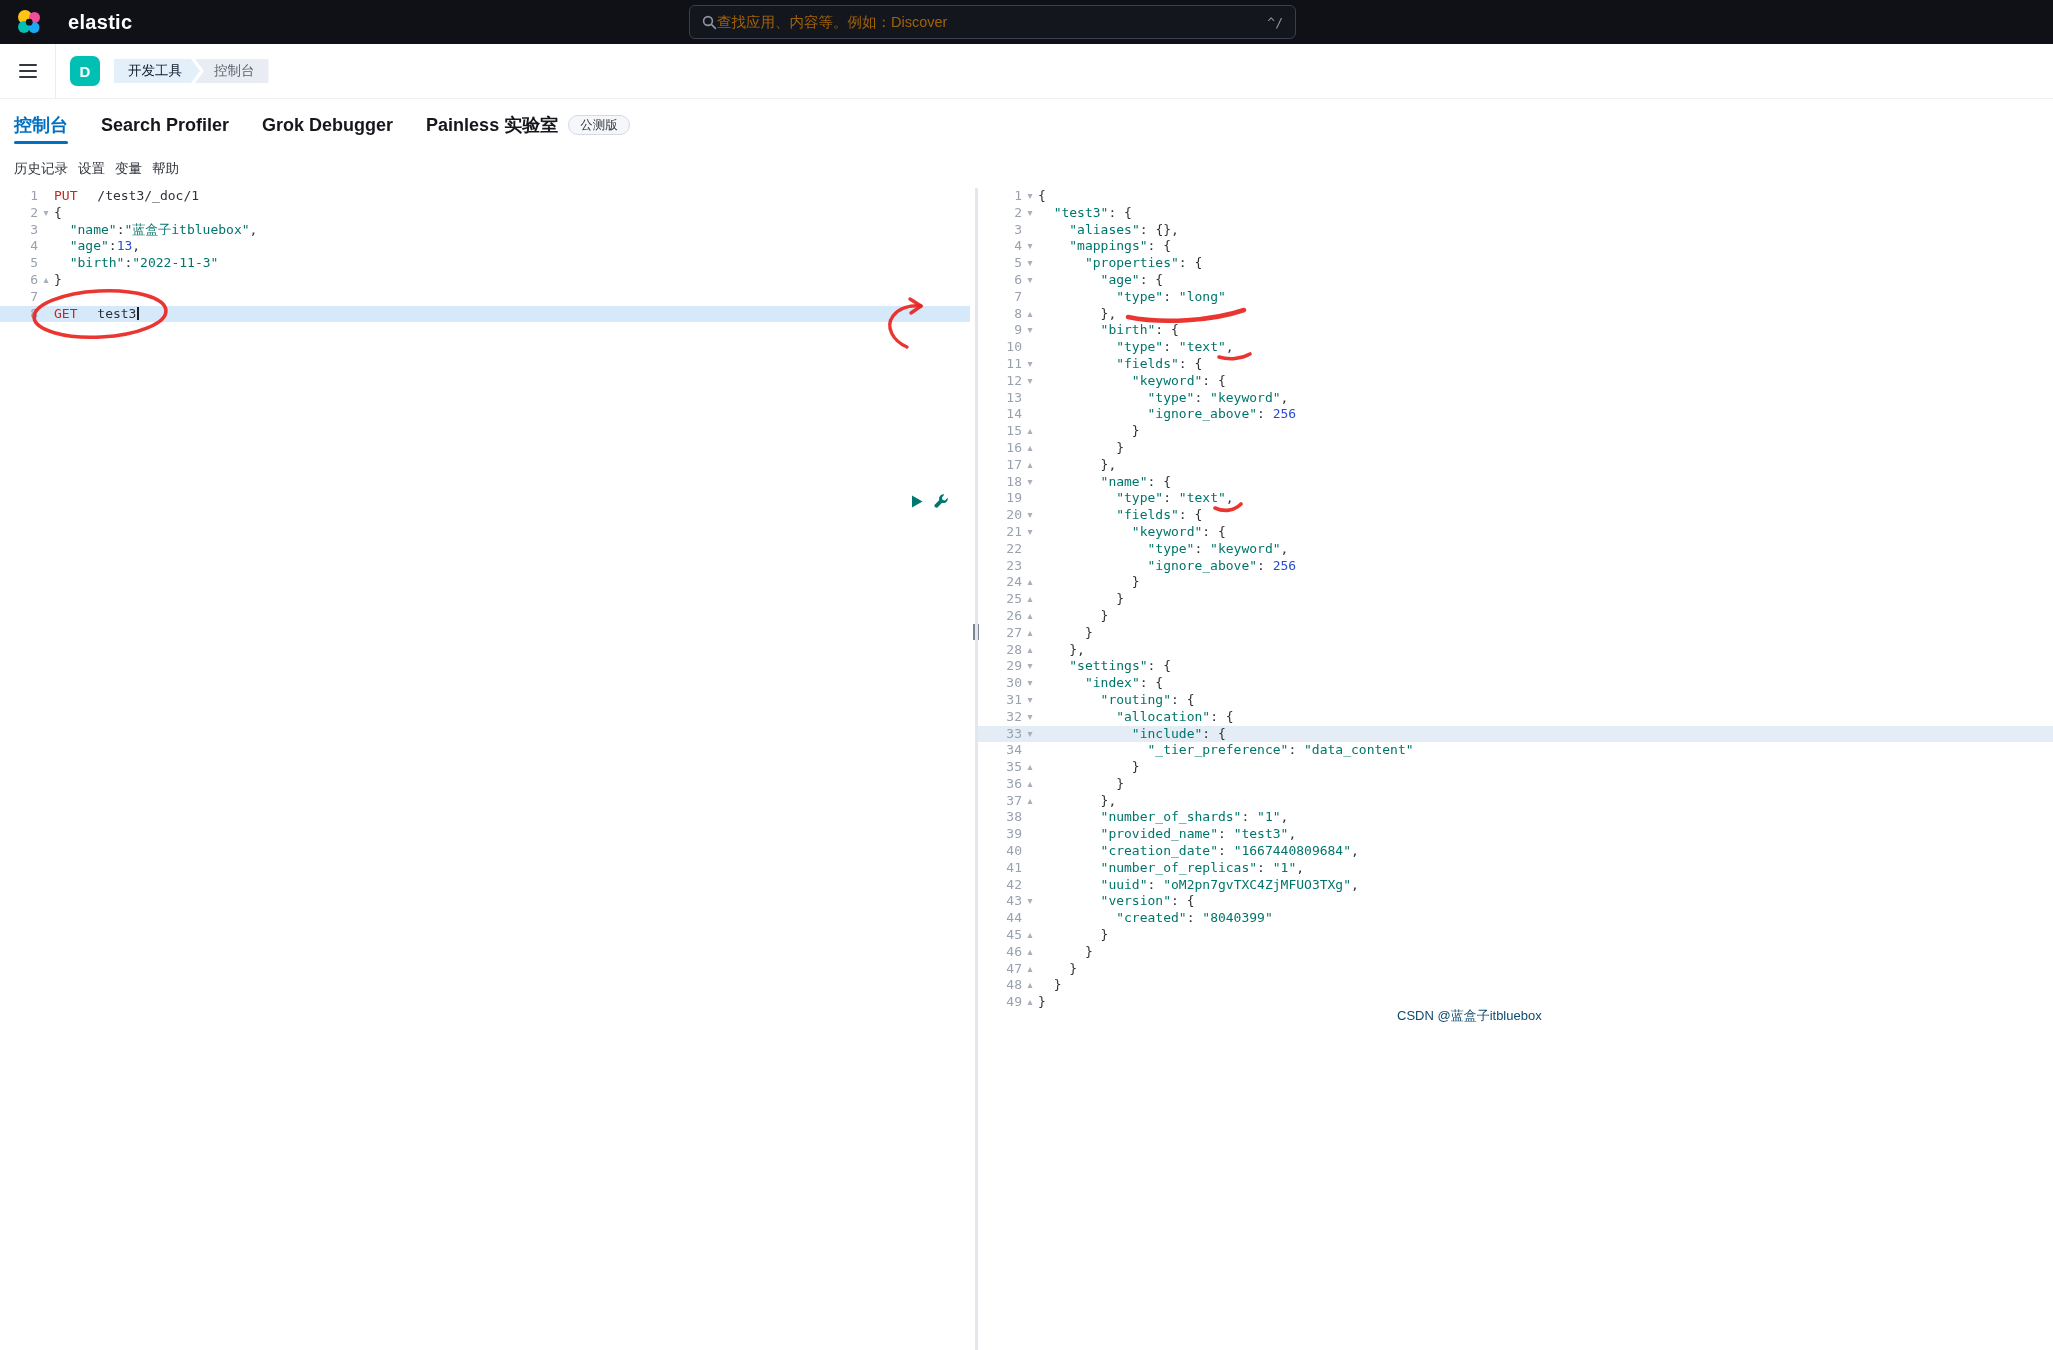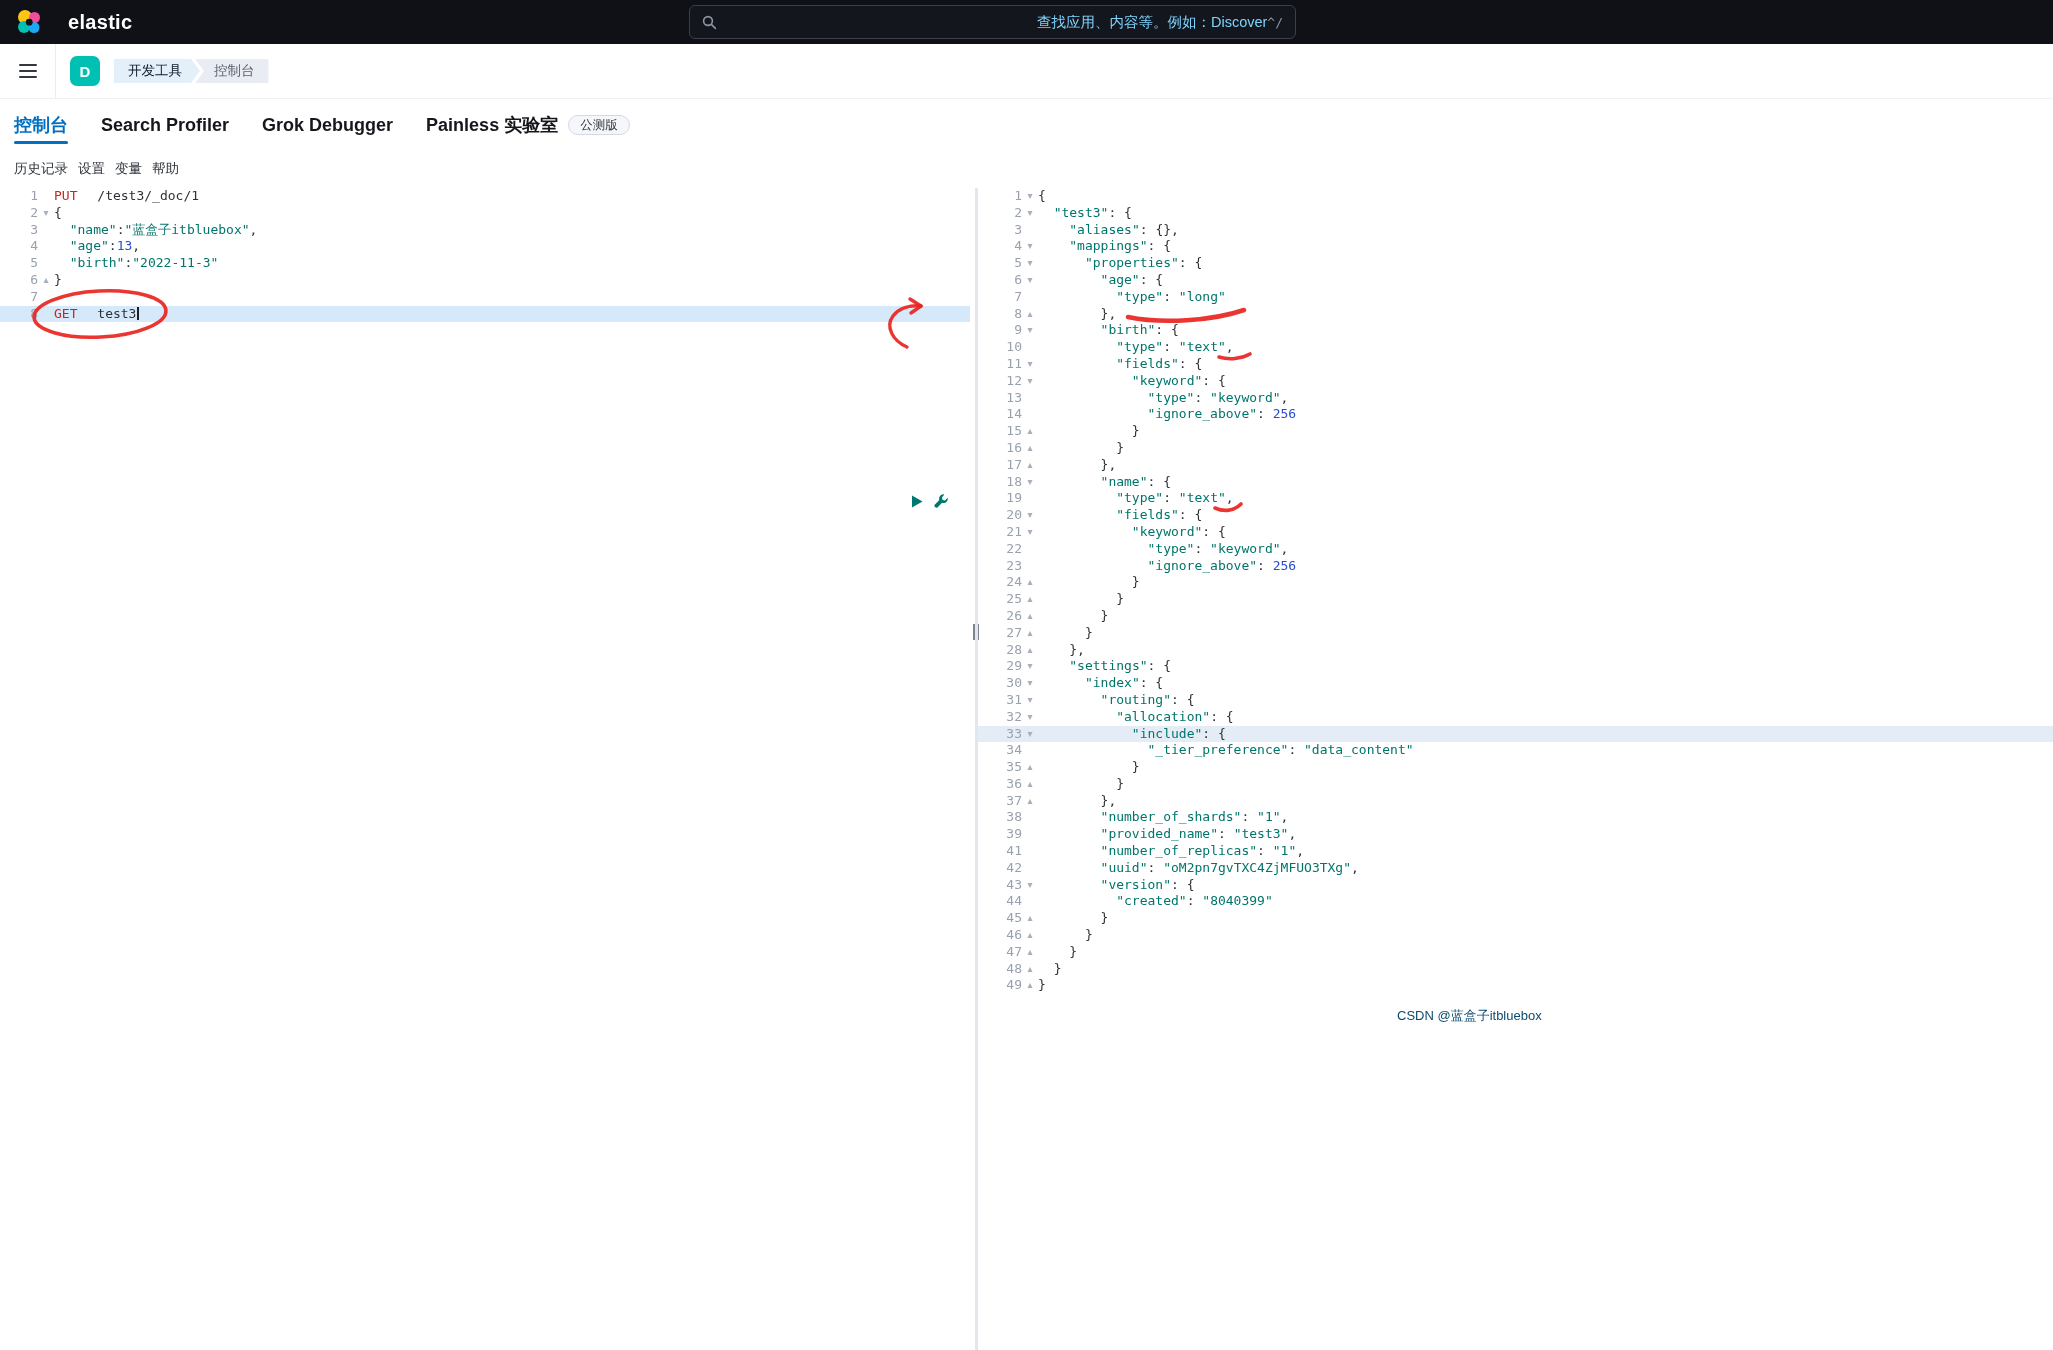--- a/index.html
+++ b/index.html
@@ -6,21 +6,21 @@
   body{
     width:2053px;height:1350px;position:relative;background:#ffffff;
     font-family:"Liberation Sans",sans-serif;overflow:hidden;
     -webkit-font-smoothing:antialiased;
   }
   
   .topbar{position:absolute;left:0;top:0;width:2053px;height:44px;background:#0f1117;display:flex;align-items:center;z-index:3;}
   .brand{display:flex;align-items:center;gap:26px;padding-left:16px;cursor:pointer;}
   .brand-text{color:#ffffff;font-size:20px;font-weight:600;letter-spacing:.3px;}
   .global-search{position:absolute;left:689px;top:5px;width:607px;height:34px;background:#14161e;border:1px solid #3a3f4b;border-radius:6px;display:flex;align-items:center;padding:0 12px;box-sizing:border-box;cursor:text;}
-  .search-ph{font-size:14.5px;color:#7dd3fc;flex:1;white-space:nowrap;overflow:hidden;text-align:right;}
+  .search-ph{font-size:14.5px;color:#a16207;flex:1;white-space:nowrap;overflow:hidden;}
   .search-shortcut{font-family:"DejaVu Sans Mono",monospace;font-size:13px;color:#8e95a2;}
   
   .subbar{position:absolute;left:0;top:44px;width:2053px;height:54px;background:#fff;border-bottom:1px solid #eef1f5;display:flex;align-items:center;z-index:2;}
   .hamburger{width:56px;height:54px;display:flex;flex-direction:column;align-items:center;justify-content:center;gap:4px;border-right:1px solid #e9edf2;cursor:pointer;background:none;border-top:none;border-left:none;border-bottom:none;}
   .hamburger i{display:block;width:18px;height:2px;background:#343741;border-radius:1px;}
   .space-badge{width:30px;height:30px;border-radius:7px;background:var(--teal);color:#fff;font-weight:700;display:flex;align-items:center;justify-content:center;margin:0 14px;font-size:15px;cursor:pointer;}
   .breadcrumbs{display:flex;align-items:center;}
   .crumb{height:24px;display:flex;align-items:center;font-size:13.5px;cursor:pointer;white-space:nowrap;}
   .crumb.c1{background:#e3f0fa;color:#0f172a;padding:0 18px 0 14px;clip-path:polygon(0 0,calc(100% - 9px) 0,100% 50%,calc(100% - 9px) 100%,0 100%);}
   .crumb.c2{background:#e9edf3;color:#5a6270;margin-left:-5px;padding:0 14px 0 19px;clip-path:polygon(0 0,100% 0,100% 100%,0 100%,9px 50%);}
@@ -170,20 +170,21 @@
       <div class="code-line"><span class="ln">30</span><span class="fold">▾</span><span class="code"><span class="ig"></span><span class="ig"></span><span class="ig"></span><span class="tk-str">"index"</span>: {</span></div>
       <div class="code-line"><span class="ln">31</span><span class="fold">▾</span><span class="code"><span class="ig"></span><span class="ig"></span><span class="ig"></span><span class="ig"></span><span class="tk-str">"routing"</span>: {</span></div>
       <div class="code-line"><span class="ln">32</span><span class="fold">▾</span><span class="code"><span class="ig"></span><span class="ig"></span><span class="ig"></span><span class="ig"></span><span class="ig"></span><span class="tk-str">"allocation"</span>: {</span></div>
       <div class="code-line active"><span class="ln">33</span><span class="fold">▾</span><span class="code"><span class="ig"></span><span class="ig"></span><span class="ig"></span><span class="ig"></span><span class="ig"></span><span class="ig"></span><span class="tk-str">"include"</span>: {</span></div>
       <div class="code-line"><span class="ln">34</span><span class="fold"></span><span class="code"><span class="ig"></span><span class="ig"></span><span class="ig"></span><span class="ig"></span><span class="ig"></span><span class="ig"></span><span class="ig"></span><span class="tk-str">"_tier_preference"</span>: <span class="tk-str">"data_content"</span></span></div>
       <div class="code-line"><span class="ln">35</span><span class="fold">▴</span><span class="code"><span class="ig"></span><span class="ig"></span><span class="ig"></span><span class="ig"></span><span class="ig"></span><span class="ig"></span>}</span></div>
       <div class="code-line"><span class="ln">36</span><span class="fold">▴</span><span class="code"><span class="ig"></span><span class="ig"></span><span class="ig"></span><span class="ig"></span><span class="ig"></span>}</span></div>
       <div class="code-line"><span class="ln">37</span><span class="fold">▴</span><span class="code"><span class="ig"></span><span class="ig"></span><span class="ig"></span><span class="ig"></span>},</span></div>
       <div class="code-line"><span class="ln">38</span><span class="fold"></span><span class="code"><span class="ig"></span><span class="ig"></span><span class="ig"></span><span class="ig"></span><span class="tk-str">"number_of_shards"</span>: <span class="tk-str">"1"</span>,</span></div>
       <div class="code-line"><span class="ln">39</span><span class="fold"></span><span class="code"><span class="ig"></span><span class="ig"></span><span class="ig"></span><span class="ig"></span><span class="tk-str">"provided_name"</span>: <span class="tk-str">"test3"</span>,</span></div>
+      <div class="code-line"><span class="ln">40</span><span class="fold"></span><span class="code"><span class="ig"></span><span class="ig"></span><span class="ig"></span><span class="ig"></span><span class="tk-str">"creation_date"</span>: <span class="tk-str">"1667440809684"</span>,</span></div>
       <div class="code-line"><span class="ln">41</span><span class="fold"></span><span class="code"><span class="ig"></span><span class="ig"></span><span class="ig"></span><span class="ig"></span><span class="tk-str">"number_of_replicas"</span>: <span class="tk-str">"1"</span>,</span></div>
       <div class="code-line"><span class="ln">42</span><span class="fold"></span><span class="code"><span class="ig"></span><span class="ig"></span><span class="ig"></span><span class="ig"></span><span class="tk-str">"uuid"</span>: <span class="tk-str">"oM2pn7gvTXC4ZjMFUO3TXg"</span>,</span></div>
       <div class="code-line"><span class="ln">43</span><span class="fold">▾</span><span class="code"><span class="ig"></span><span class="ig"></span><span class="ig"></span><span class="ig"></span><span class="tk-str">"version"</span>: {</span></div>
       <div class="code-line"><span class="ln">44</span><span class="fold"></span><span class="code"><span class="ig"></span><span class="ig"></span><span class="ig"></span><span class="ig"></span><span class="ig"></span><span class="tk-str">"created"</span>: <span class="tk-str">"8040399"</span></span></div>
       <div class="code-line"><span class="ln">45</span><span class="fold">▴</span><span class="code"><span class="ig"></span><span class="ig"></span><span class="ig"></span><span class="ig"></span>}</span></div>
       <div class="code-line"><span class="ln">46</span><span class="fold">▴</span><span class="code"><span class="ig"></span><span class="ig"></span><span class="ig"></span>}</span></div>
       <div class="code-line"><span class="ln">47</span><span class="fold">▴</span><span class="code"><span class="ig"></span><span class="ig"></span>}</span></div>
       <div class="code-line"><span class="ln">48</span><span class="fold">▴</span><span class="code"><span class="ig"></span>}</span></div>
       <div class="code-line"><span class="ln">49</span><span class="fold">▴</span><span class="code">}</span></div>
     </div>

